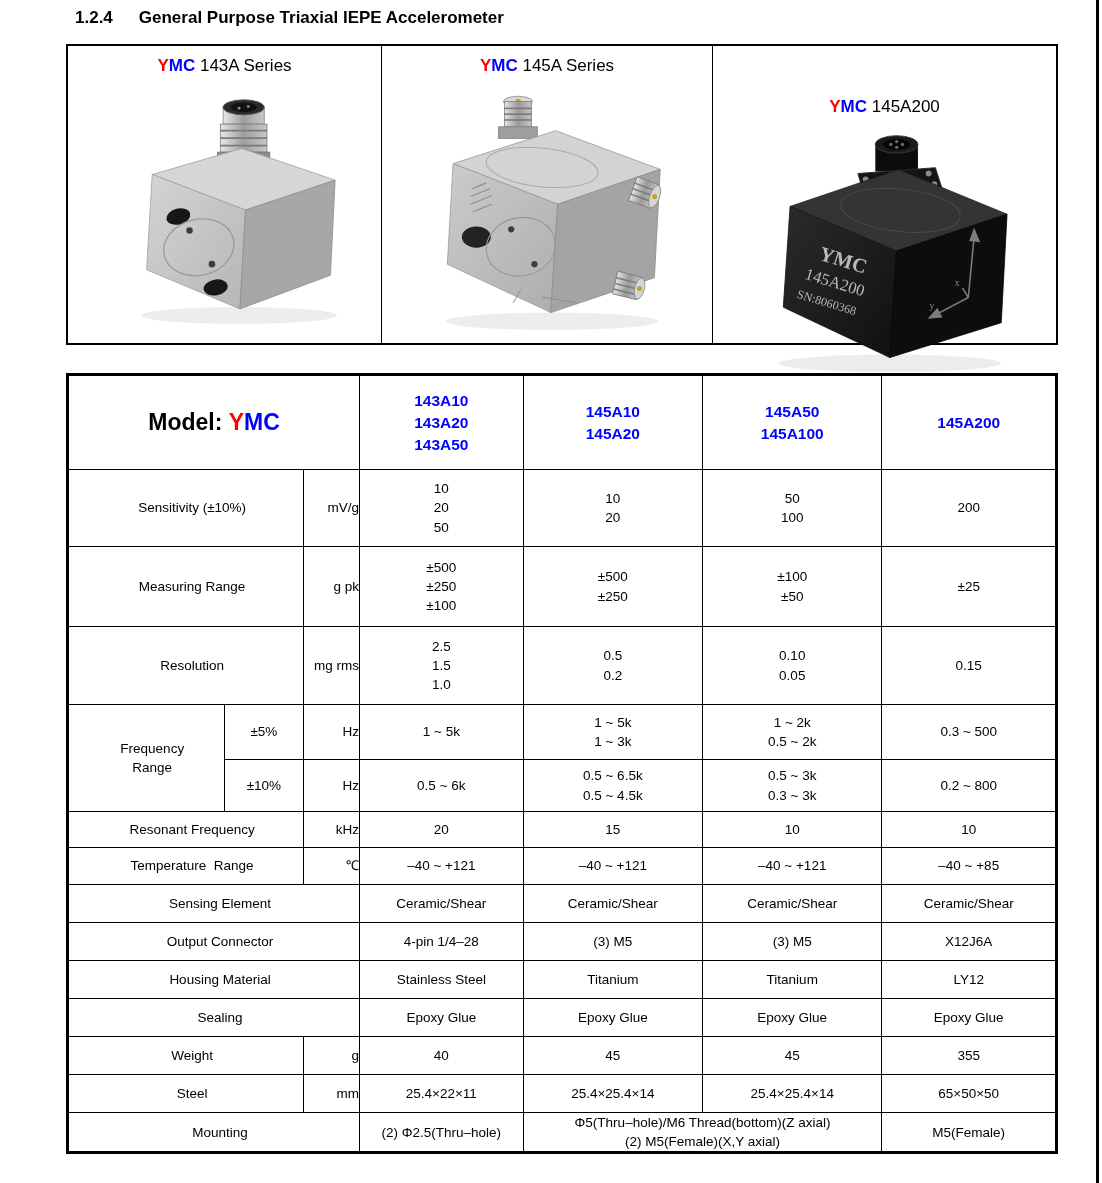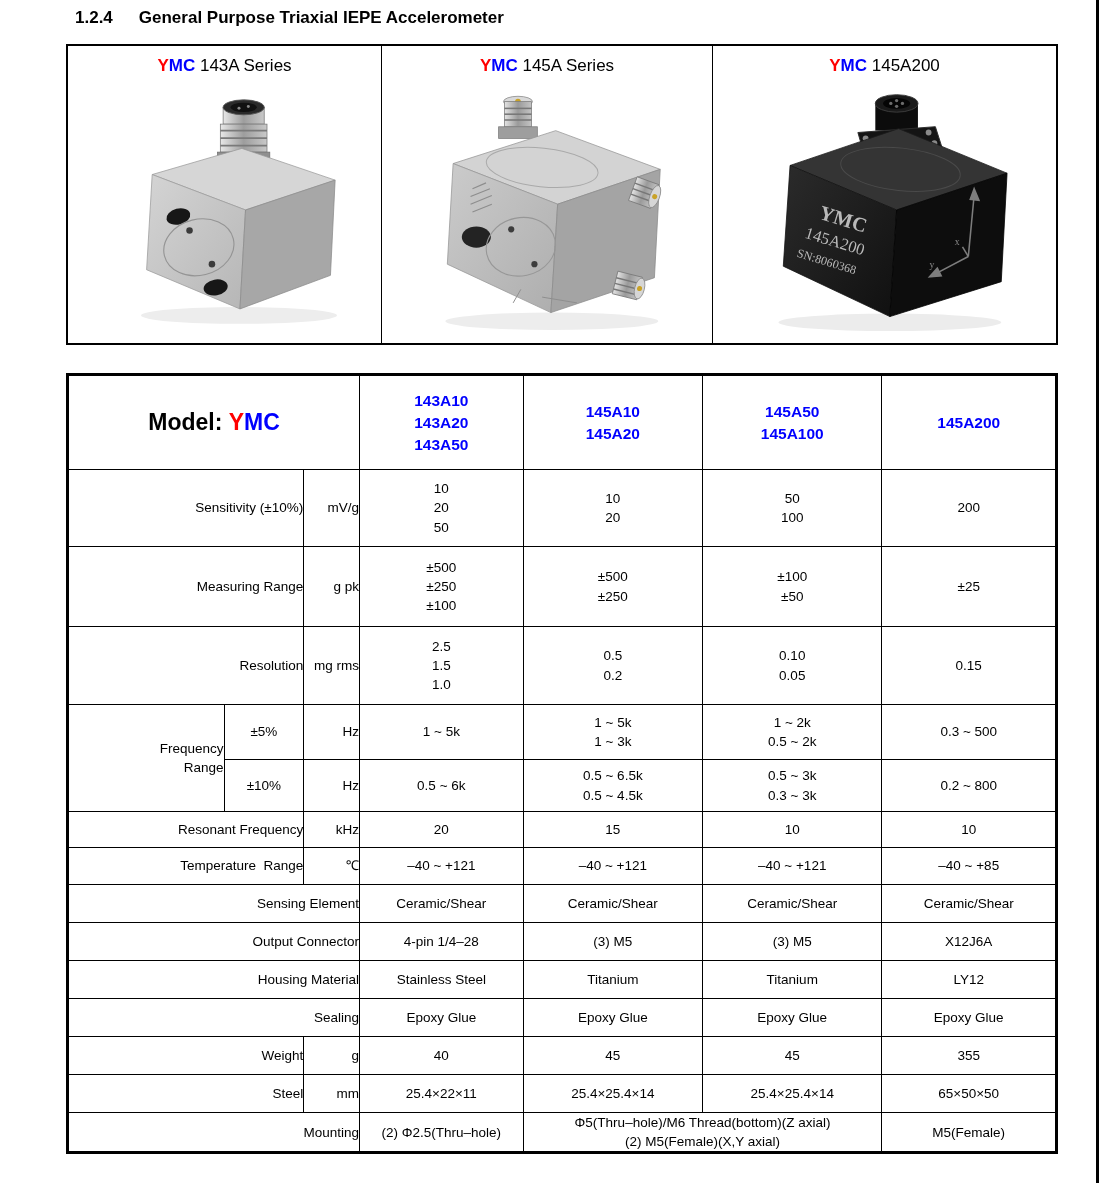--- a/index.html
+++ b/index.html
@@ -14,35 +14,35 @@
   .doc-title .sec-num { margin-right:26px; }
 
   
   .image-box {
     position:absolute; left:66px; top:44px; width:992px; height:301px;
     border:2px solid #000; display:flex;
   }
   .product-card { height:100%; display:flex; flex-direction:column; align-items:center; }
   .product-card.c0 { width:314px; border-right:1.5px solid #000; }
   .product-card.c1 { width:331px; border-right:1.5px solid #000; }
-  .product-card.c2 { flex:1; }
+  .product-card.c2 { flex:1;margin-top:41px; }
   .product-name { margin-top:10px; font-size:17px; }
   .photo-wrap { flex:1; display:flex; align-items:center; justify-content:center; }
 
   .brand-y { color:#ff0000; font-weight:bold; }
   .brand-mc { color:#0000ff; font-weight:bold; }
 
   
   table.spec {
     position:absolute; left:66px; top:373px; width:992px;
     border-collapse:collapse; border:3px solid #000;
     font-size:13.5px;
   }
   table.spec td { border:1px solid #000; vertical-align:middle; white-space:pre-line; line-height:1.42; }
-  td.lab  { border-right:none; text-align:right; padding-left:12px; }
+  td.lab  { border-right:none; text-align:center; padding-left:12px; }
   td.tol  { border-left:none; border-right:none; text-align:center; }
   td.unitc{ border-left:none; text-align:right; }
   td.val  { text-align:center; }
   td.model-cell { text-align:center; font-size:23px; font-weight:bold; }
   td.mcol { text-align:center; font-weight:bold; color:#0000ff; font-size:15.5px; line-height:1.45; }
 </style>
 </head>
 <body>
 
 <div class="page-edge"></div>

